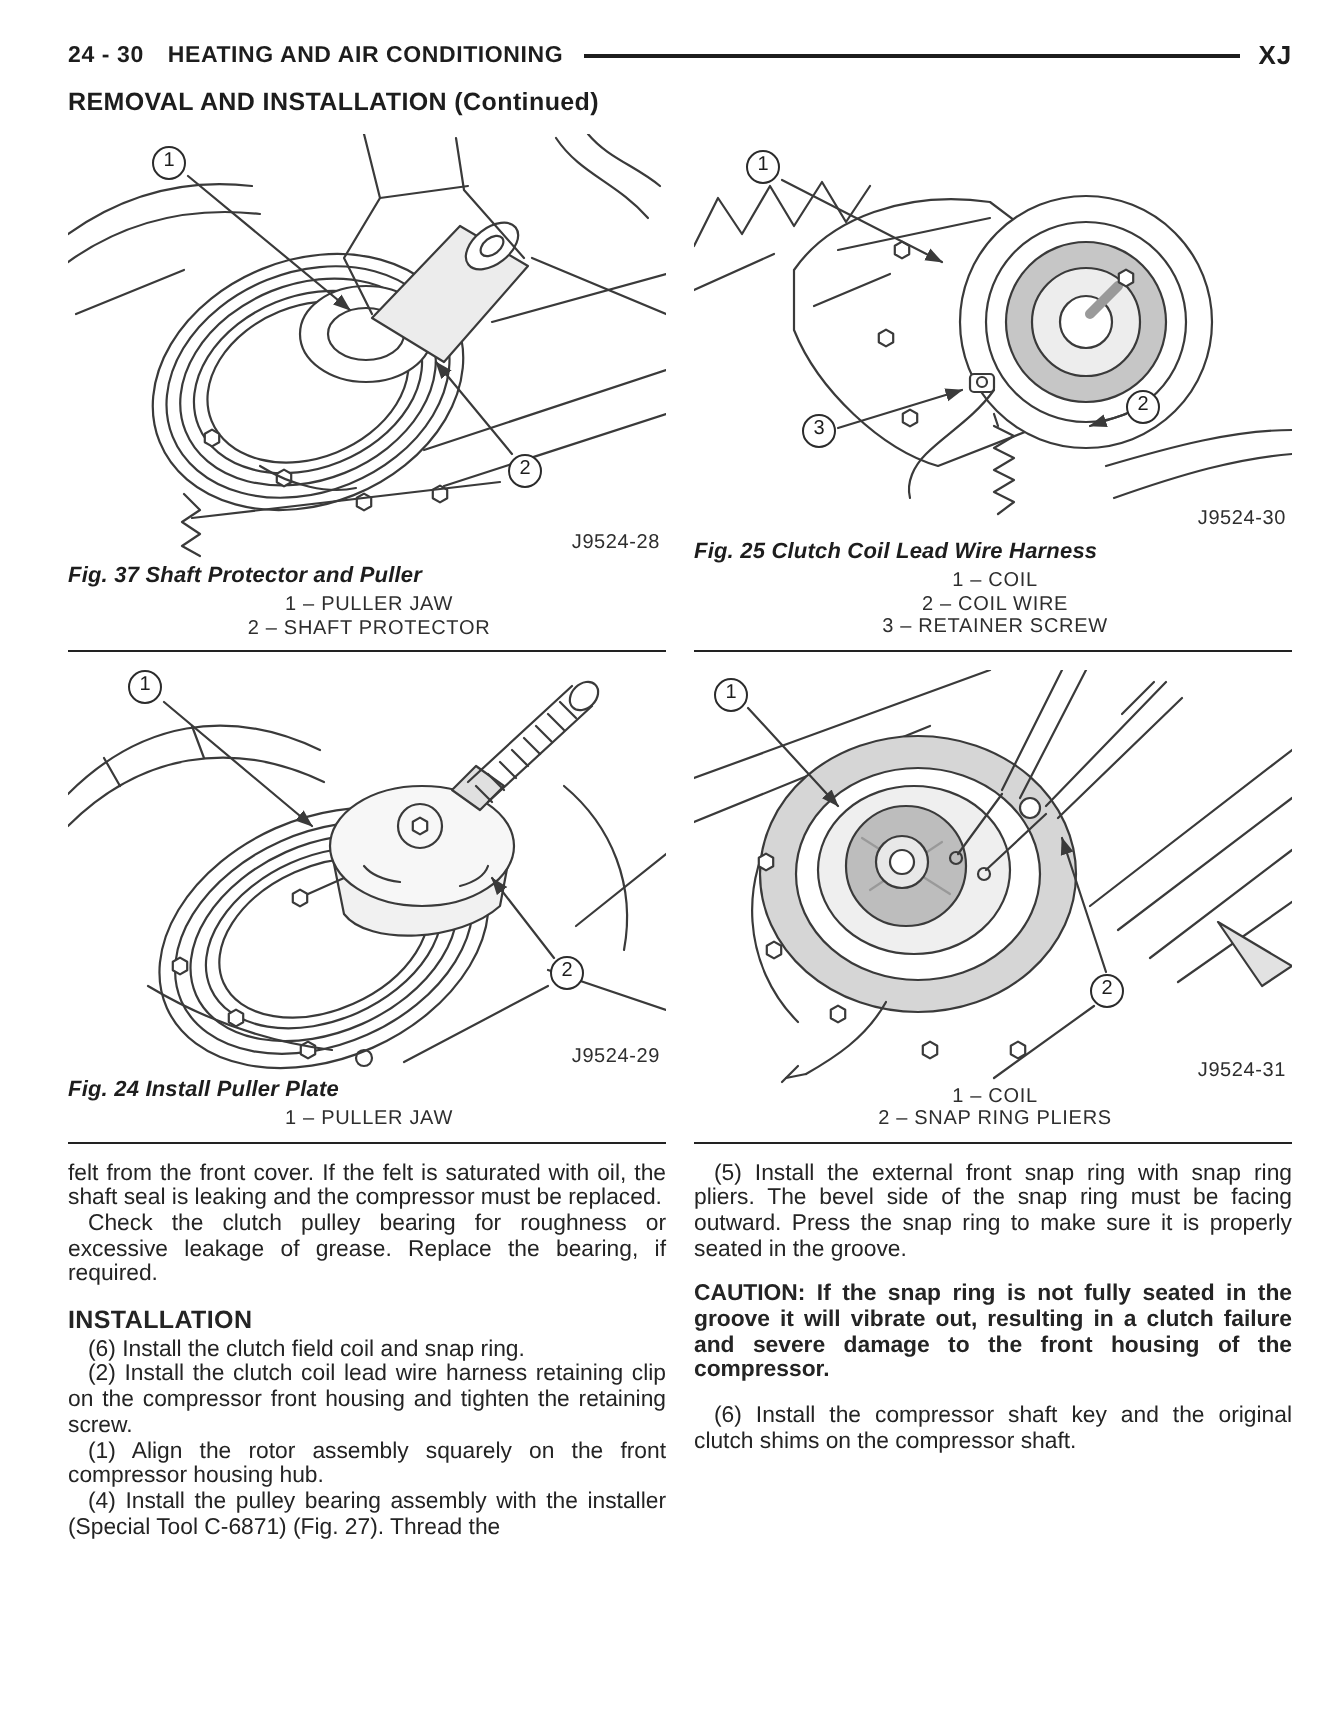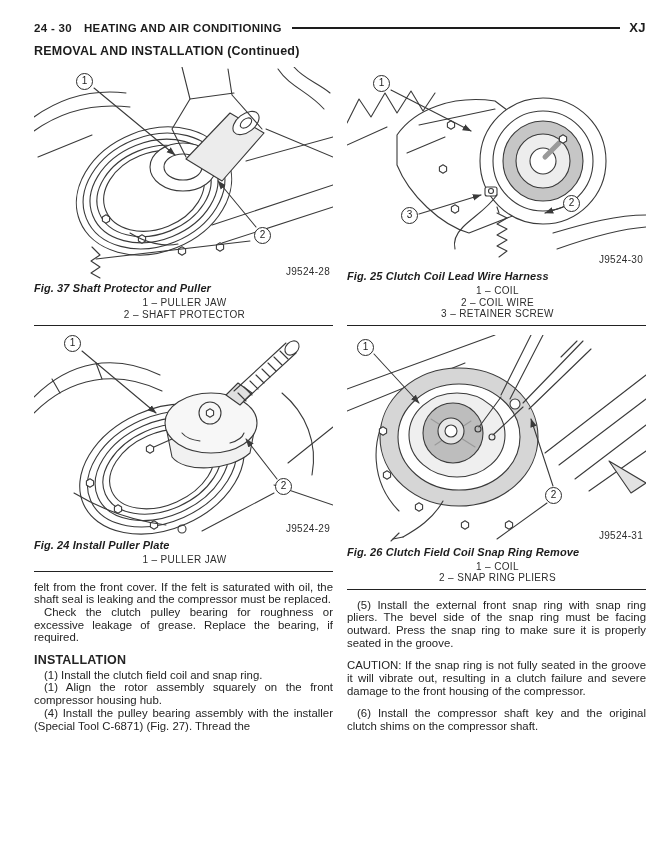--- a/index.html
+++ b/index.html
@@ -30,21 +30,21 @@
   }
   .fig-code { position:absolute; right:3px; bottom:2px; font-size:10px; color:#2e2e2e; letter-spacing:.3px; }
   .fig-caption { text-align:left; font-weight:bold; font-style:italic; font-size:11px; margin:3px 0 3px; letter-spacing:.1px; }
   .fig-legend { font-size:10px; line-height:11.5px; letter-spacing:.35px; color:#2e2e2e; padding-left:2px;text-align:center; }
   .fig-rule { border-bottom:1.8px solid #222; margin:5px 0 9px 0; }
   
   .bodytext { font-size:11.4px; line-height:12.7px; text-align:justify; color:#242424; margin-top:3px; }
   .bodytext p { margin:0; }
   .ind { text-indent:10px; }
   .install-heading { font-weight:bold; font-size:12.5px; letter-spacing:.2px; margin:10px 0 2px; text-align:left; }
-  .caution { font-weight:normal; margin-top:10px !important; }
+  .caution { font-weight:bold; margin-top:10px !important; }
   .mt { margin-top:10px !important; }
 </style>
 </head>
 <body>
 
 <div class="page">
 
   <div class="hdr">
     <span class="pgnum">24 - 30</span>
     <span class="sect">HEATING AND AIR CONDITIONING</span>
@@ -173,21 +173,22 @@
         <div class="fig-legend">
           <div>1 – PULLER JAW</div>
         </div>
         <div class="fig-rule"></div>
       </section>
 
       <div class="bodytext">
         <p>felt from the front cover. If the felt is saturated with oil, the shaft seal is leaking and the compressor must be replaced.</p>
         <p class="ind">Check the clutch pulley bearing for roughness or excessive leakage of grease. Replace the bearing, if required.</p>
         <div class="install-heading">INSTALLATION</div>
-        <p class="ind">(1) Install the clutch field coil and snap ring.</p>
+        <p class="ind">(6) Install the clutch field coil and snap ring.</p>
+        <p class="ind">(2) Install the clutch coil lead wire harness retaining clip on the compressor front housing and tighten the retaining screw.</p>
         <p class="ind">(1) Align the rotor assembly squarely on the front compressor housing hub.</p>
         <p class="ind">(4) Install the pulley bearing assembly with the installer (Special Tool C-6871) (Fig. 27). Thread the</p>
       </div>
     </div>
 
     <div class="col">
 
       <section>
         <div class="fig-art" style="height:200px">
           <svg viewBox="0 0 299 200">
@@ -288,21 +289,20 @@
               <path d="M214,22 L230,6"></path>
               <line x1="27" y1="19" x2="72" y2="68" marker-end="url(#ar26)"></line>
               <line x1="206" y1="151" x2="184" y2="84" marker-end="url(#ar26)"></line>
               <path d="M200,168 L150,204"></path>
             </g>
           </svg>
           <div class="callout" style="left:10px;top:4px">1</div>
           <div class="callout" style="left:198px;top:152px">2</div>
           <div class="fig-code">J9524-31</div>
         </div>
-        <div class="fig-caption">Fig. 26 Clutch Field Coil Snap Ring Remove</div>
         <div class="fig-legend">
           <div>1 – COIL</div>
           <div>2 – SNAP RING PLIERS</div>
         </div>
         <div class="fig-rule"></div>
       </section>
 
       <div class="bodytext">
         <p class="ind">(5) Install the external front snap ring with snap ring pliers. The bevel side of the snap ring must be facing outward. Press the snap ring to make sure it is properly seated in the groove.</p>
         <p class="caution">CAUTION: If the snap ring is not fully seated in the groove it will vibrate out, resulting in a clutch failure and severe damage to the front housing of the compressor.</p>

